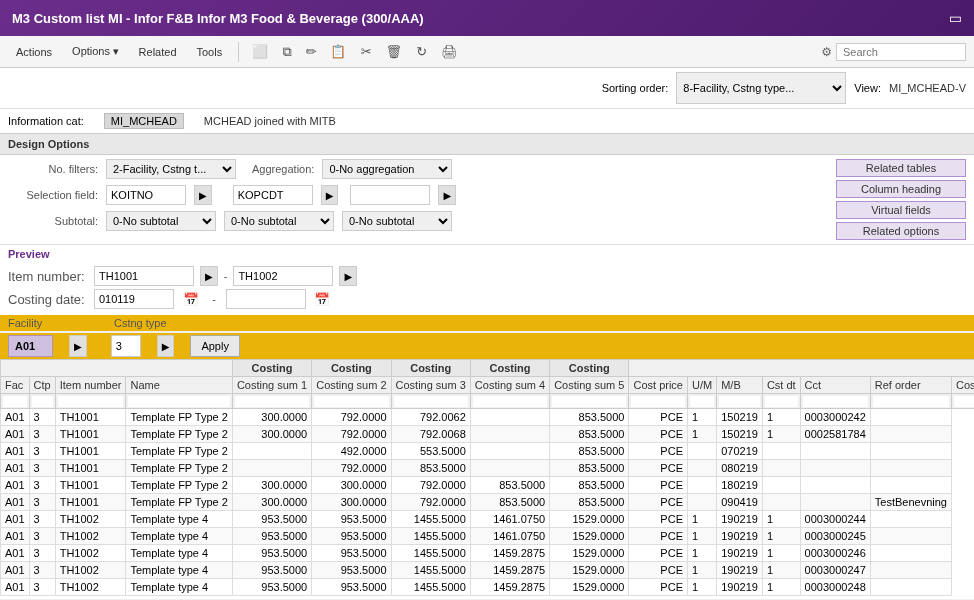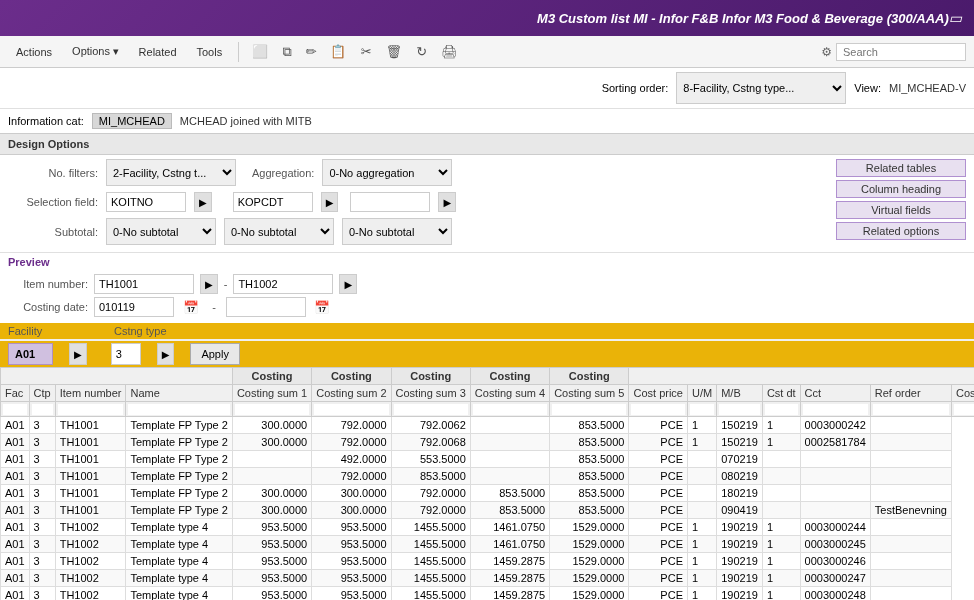--- a/index.html
+++ b/index.html
@@ -5,23 +5,22 @@
     * { box-sizing: border-box; margin: 0; padding: 0; }
     body { font-family: Arial, sans-serif; font-size: 11px; background: #f0f0f0; width: 974px; height: 600px; overflow: hidden; }
 
     
     .title-bar {
       background: linear-gradient(135deg, #6b2d8b 0%, #4a1a6b 100%);
       color: white;
       padding: 8px 12px;
       display: flex;
       align-items: center;
-      justify-content: flex-end;
+      justify-content: space-between;
       height: 36px;
-      font-style: italic;
     }
     .title-bar-text { font-size: 13px; font-weight: bold; }
     .title-bar-close { color: white; font-size: 14px; cursor: pointer; }
 
     
     .toolbar {
       background: #f5f5f5;
       border-bottom: 1px solid #ccc;
       padding: 4px 8px;
       display: flex;
@@ -82,21 +81,21 @@
       border: 1px solid #ccc;
       padding: 1px 4px;
       width: 170px;
     }
 
     
     .info-row {
       display: flex;
       align-items: center;
       padding: 4px 8px;
-      gap: 8px;
+      gap: 20px;
       font-size: 11px;
       background: white;
     }
     .info-value-box {
       background: #d8d8d8;
       padding: 1px 6px;
       border: 1px solid #bbb;
       font-size: 11px;
     }
 
@@ -120,21 +119,21 @@
       display: flex;
       align-items: center;
       gap: 8px;
       margin-bottom: 3px;
     }
     .design-label { width: 90px; color: #555; font-size: 11px; text-align: right; }
     .design-select {
       font-size: 11px;
       border: 1px solid #ccc;
       padding: 1px 2px;
-      height: 27px;
+      height: 20px;
     }
     .design-input {
       font-size: 11px;
       border: 1px solid #ccc;
       padding: 1px 4px;
       height: 20px;
     }
     .arrow-btn {
       background: #e0e0e0;
       border: 1px solid #ccc;
@@ -174,21 +173,21 @@
     .preview-section {
       background: white;
       padding: 3px 8px;
     }
     .preview-row {
       display: flex;
       align-items: center;
       gap: 6px;
       margin-bottom: 3px;
     }
-    .preview-label { width: 80px; color: #555; font-size: 11px; text-align: right; }
+    .preview-label { width: 80px; color: #555; font-size: 13px; }
     .preview-input {
       border: 1px solid #ccc;
       padding: 1px 4px;
       font-size: 11px;
       height: 20px;
       background: white;
     }
     .preview-dash { color: #555; }
 
     

